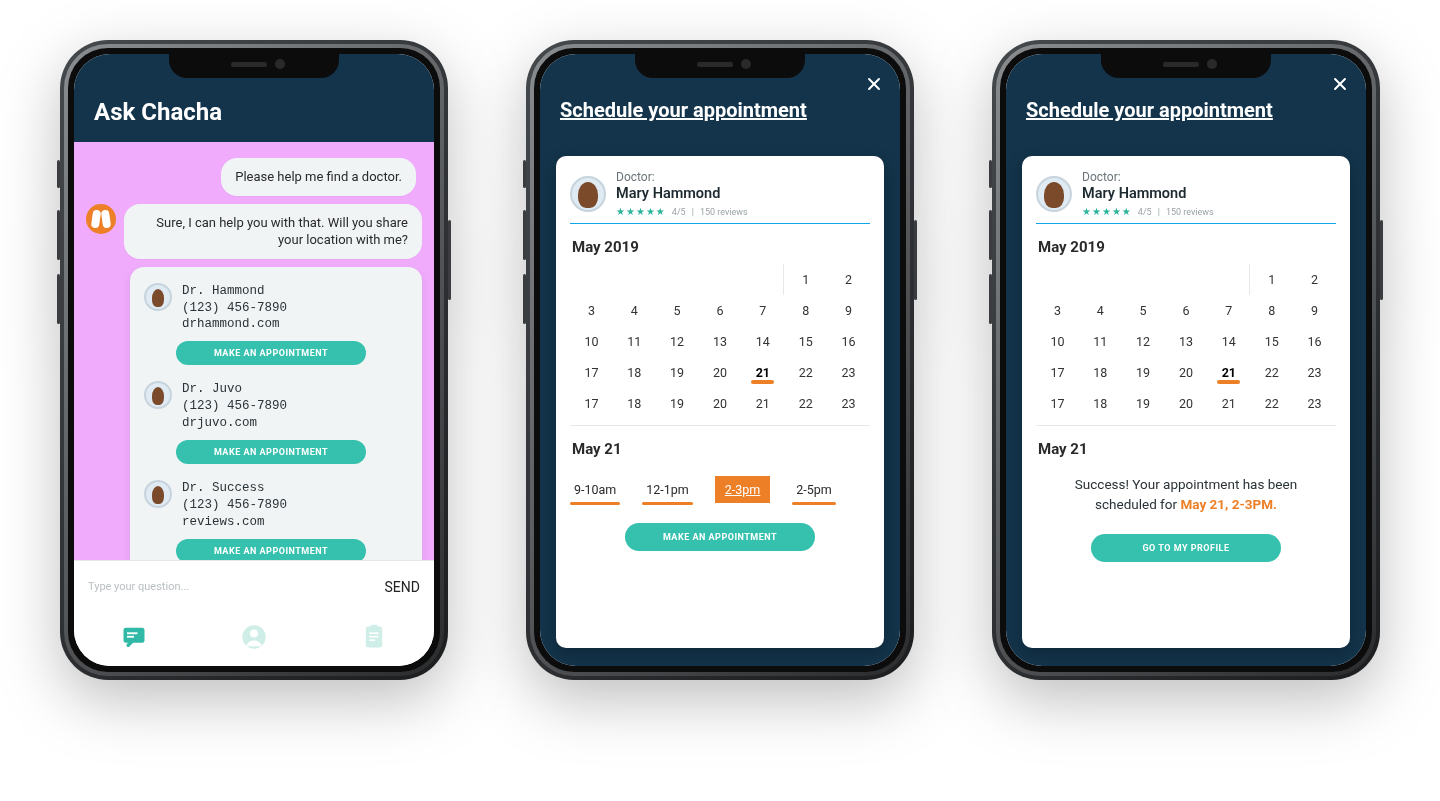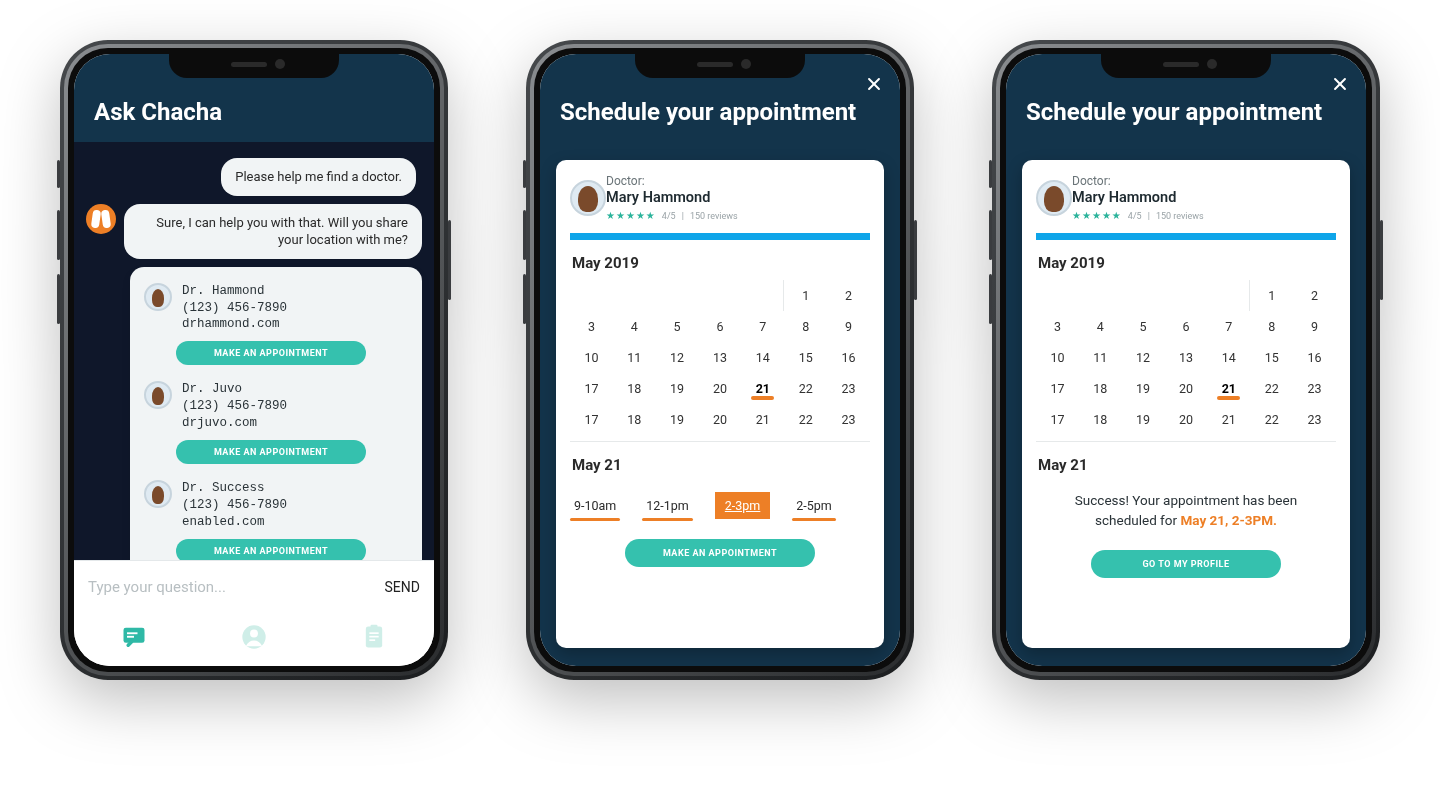--- a/index.html
+++ b/index.html
@@ -63,32 +63,32 @@
   .screen{
     position:absolute;inset:14px;border-radius:36px;overflow:hidden;
     background:var(--card);display:flex;flex-direction:column;
   }
   
   .hdr{
     background:var(--navy);color:#fff;padding:44px 20px 16px 20px;
     font-weight:700;position:relative;flex:0 0 auto;
   }
   .hdr.big{font-size:24px;}
-  .hdr.med{font-size:24px;}
+  .hdr.med{font-size:20px;text-decoration:underline;}
   .close-x{
     position:absolute;top:22px;right:18px;width:16px;height:16px;cursor:pointer;
   }
   .close-x::before,.close-x::after{
     content:"";position:absolute;left:7px;top:0;width:2px;height:16px;background:#fff;border-radius:1px;
   }
   .close-x::before{transform:rotate(45deg);}
   .close-x::after{transform:rotate(-45deg);}
 
   
-  .chat-body{flex:1;overflow:hidden;background:#0f172a;position:relative;}
+  .chat-body{flex:1;overflow:hidden;background:#f0abfc;position:relative;}
   .chat-scroll{position:absolute;inset:0;padding:8px 12px 0 12px;}
   .row{display:flex;align-items:flex-start;margin:8px 0;}
   .row.bot .ava{margin-right:8px;}
   .ava{width:30px;height:30px;border-radius:50%;background:var(--orange);flex:0 0 30px;position:relative;}
   .ava::before,.ava::after{content:"";position:absolute;top:6px;width:8px;height:18px;border-radius:4px;background:#fff;}
   .ava::before{left:6px;transform:rotate(8deg);}
   .ava::after{right:6px;transform:rotate(-8deg);}
   .bubble{
     background:var(--light);border-radius:16px;padding:10px 14px;font-size:13px;max-width:240px;line-height:1.35;
     box-shadow:0 1px 1px rgba(0,0,0,.03);
@@ -104,34 +104,34 @@
   .doc-av{width:28px;height:28px;border-radius:50%;background:#dfeaf2;position:relative;flex:0 0 28px;border:2px solid #c7d4dd;}
   .doc-av::after{content:"";position:absolute;inset:4px 6px 2px 6px;border-radius:50% 50% 40% 40%;background:#7a4a2b;}
   .doc-info{font-size:12.5px;line-height:1.35;color:#2a3338;}
   .pill{
     margin:8px 0 6px 36px;width:190px;text-align:center;font-size:9px;letter-spacing:.5px;
     background:var(--teal);color:#fff;font-weight:700;padding:7px 0;border-radius:16px;cursor:pointer;
   }
   .input-bar{
     border-top:1px solid #e4e8ea;display:flex;align-items:center;height:52px;padding:0 14px;gap:10px;background:#fff;
   }
-  .inputish{flex:1;color:#b8bfc2;font-size:15px;}
+  .inputish{flex:1;color:#b8bfc2;font-size:11px;}
   .send{font-size:14px;font-weight:400;color:#222;cursor:pointer;}
   .tabbar{
     height:54px;display:flex;align-items:center;justify-content:space-around;background:#fff;
   }
   .tabbar svg{width:28px;height:28px;}
 
   
   .sched-body{flex:1;background:var(--navy);padding:18px 16px;}
   .card{
     background:#fff;border-radius:10px;box-shadow:0 6px 16px rgba(0,0,0,.25);padding:14px 14px 16px 14px;
     height:100%;overflow:hidden;display:flex;flex-direction:column;
   }
-  .doc-head{display:flex;align-items:center;border-bottom:7px solid #0ea5e9;padding-bottom:10px;}
+  .doc-head{display:flex;gap:10px;align-items:center;border-bottom:1px solid #0ea5e9;padding-bottom:4px;}
   .doc-head .doc-av{width:36px;height:36px;flex:0 0 36px;}
   .doc-meta{font-size:12px;line-height:1.25;}
   .doc-meta .lbl{color:#6a7478;}
   .doc-meta .nm{font-size:14.5px;font-weight:600;color:#1e2a30;}
   .rating{display:flex;align-items:center;gap:6px;margin-top:3px;color:#9aa3a7;font-size:9px;}
   .stars{color:var(--star);letter-spacing:1px;font-size:10px;}
   .sec-h{font-weight:700;font-size:15px;margin:14px 2px 8px 2px;}
   .cal{width:100%;}
   .cal .wk{display:grid;grid-template-columns:repeat(7,1fr);text-align:center;font-size:12.5px;color:#333;}
   .cal .wk>div{padding:8px 0;position:relative;}
@@ -201,21 +201,21 @@
                 <div>drjuvo.com</div>
               </div>
             </div>
             <div class="pill">MAKE AN APPOINTMENT</div>
 
             <div class="doc-item">
               <div class="doc-av"></div>
               <div class="doc-info">
                 <div>Dr. Success</div>
                 <div>(123) 456-7890</div>
-                <div>enabled.com</div>
+                <div>reviews.com</div>
               </div>
             </div>
             <div class="pill">MAKE AN APPOINTMENT</div>
           </div>
 
           <div class="row bot" style="margin-top:6px;">
             <div class="ava"></div>
           </div>
         </div>
       </div>

